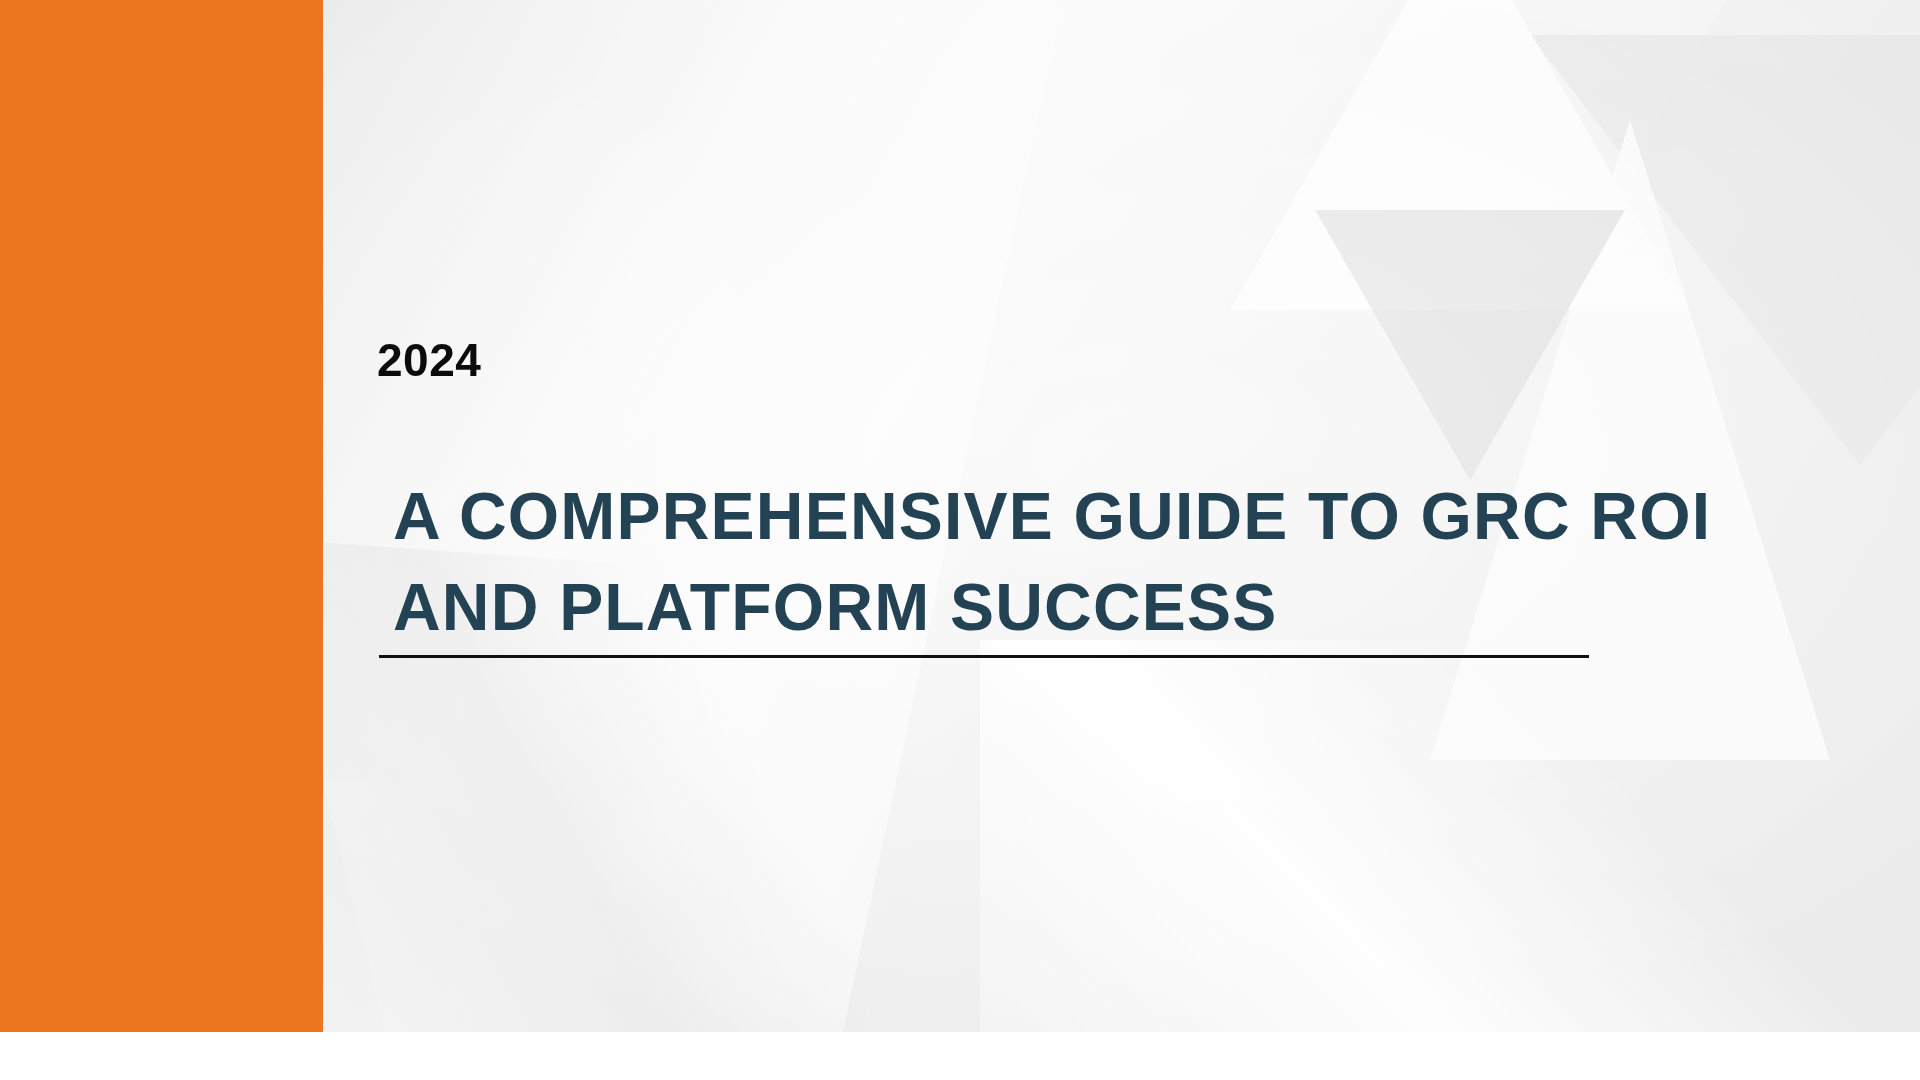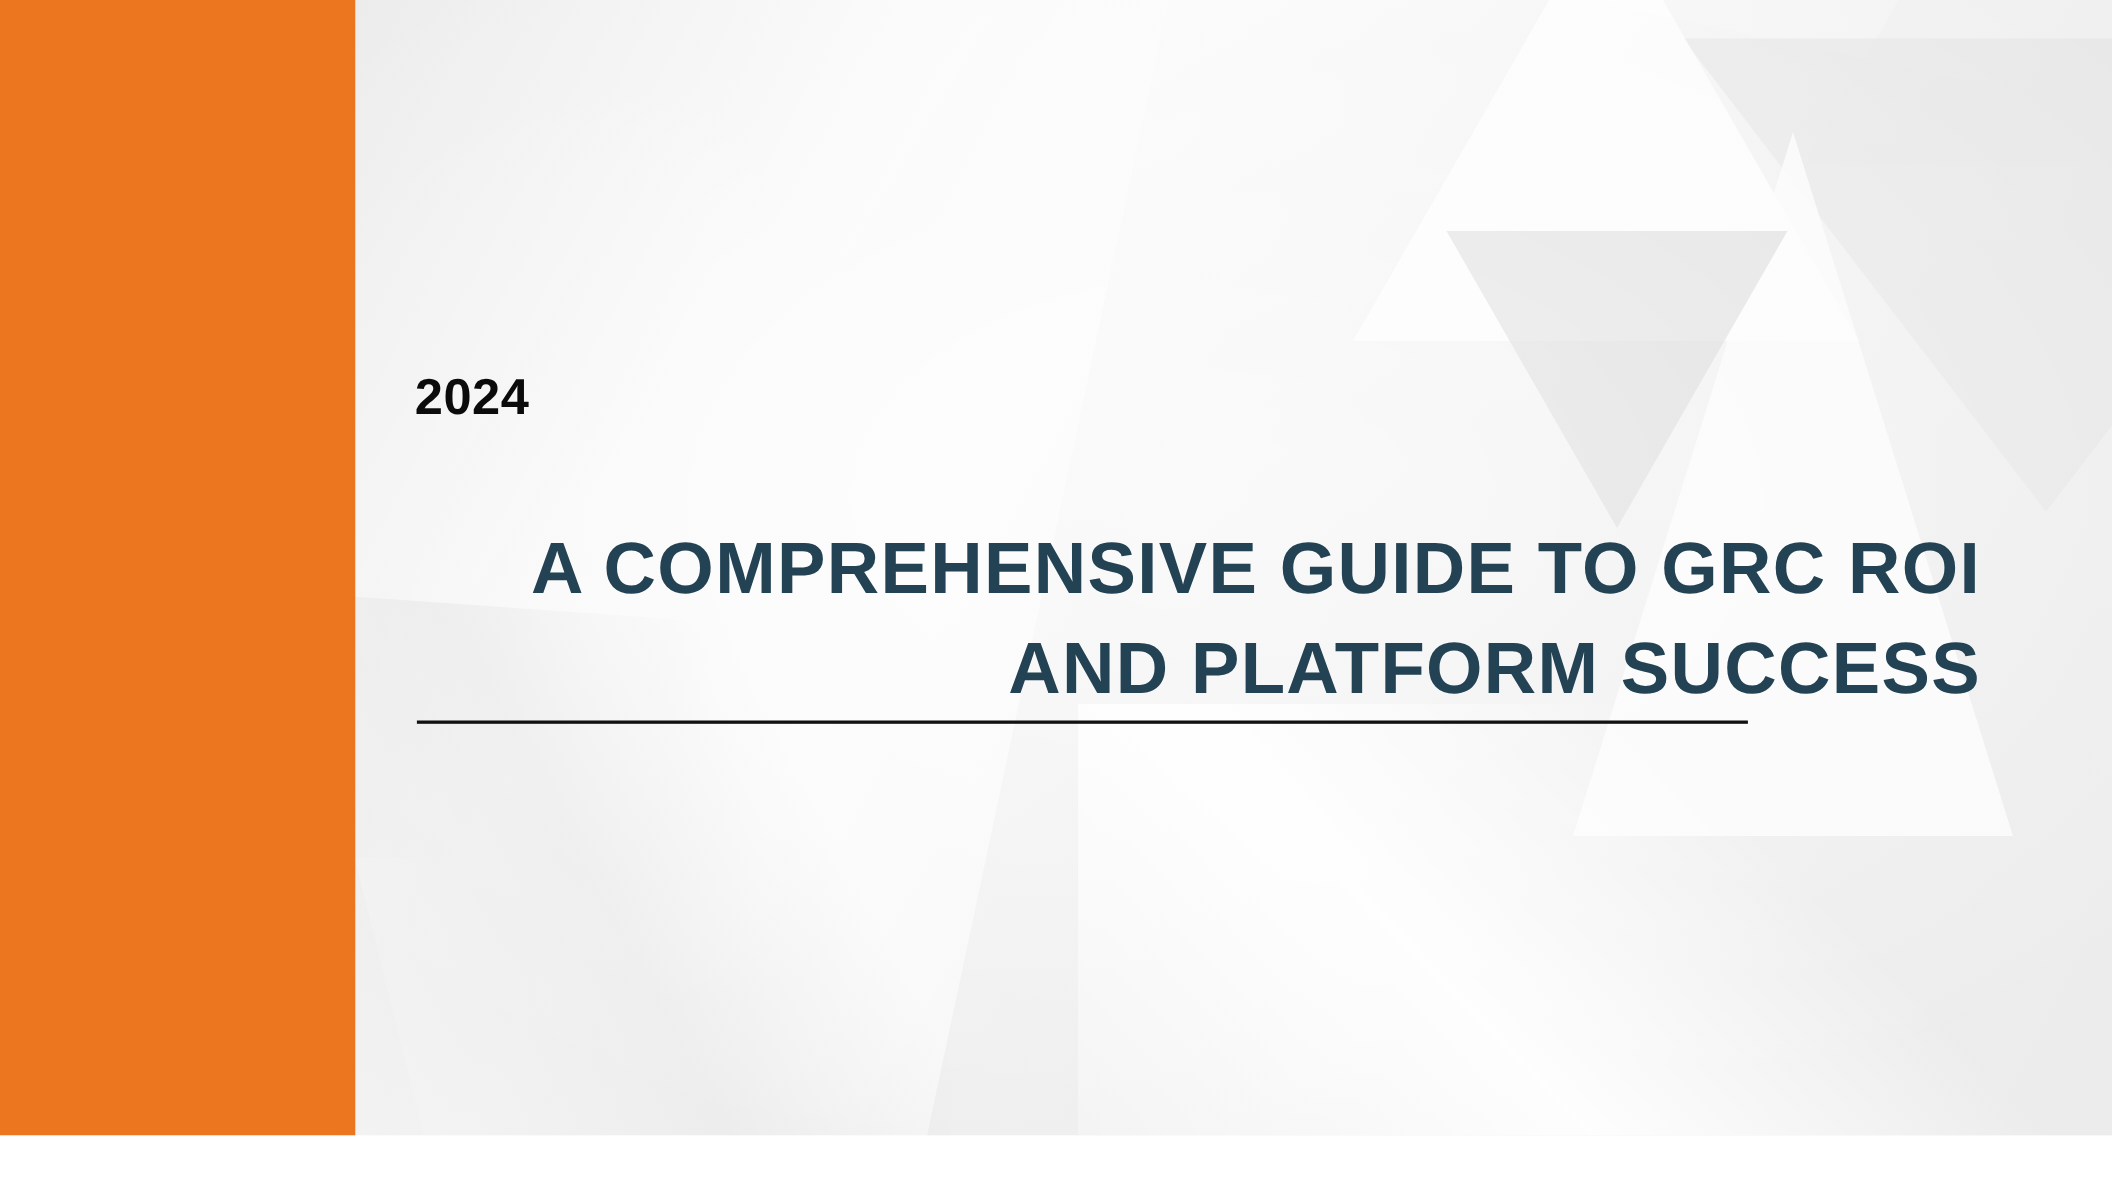--- a/index.html
+++ b/index.html
@@ -153,29 +153,28 @@
     font-weight: 700;
     letter-spacing: 0.5px;
     color: #0b0b0b;
     line-height: 1;
     white-space: nowrap;
   }
 
   .title {
     position: absolute;
     top: 427px;
-    left: 4px;
+    left: 16px;
     width: 1420px;
     font-size: 66px;
     font-weight: 700;
     letter-spacing: 1.2px;
     line-height: 1.38;
     color: #234354;
     text-transform: uppercase;
-    text-align: right;
   }
 
   .rule {
     position: absolute;
     top: 655px;
     left: 2px;
     width: 1210px;
     height: 3px;
     background: #111111;
   }

